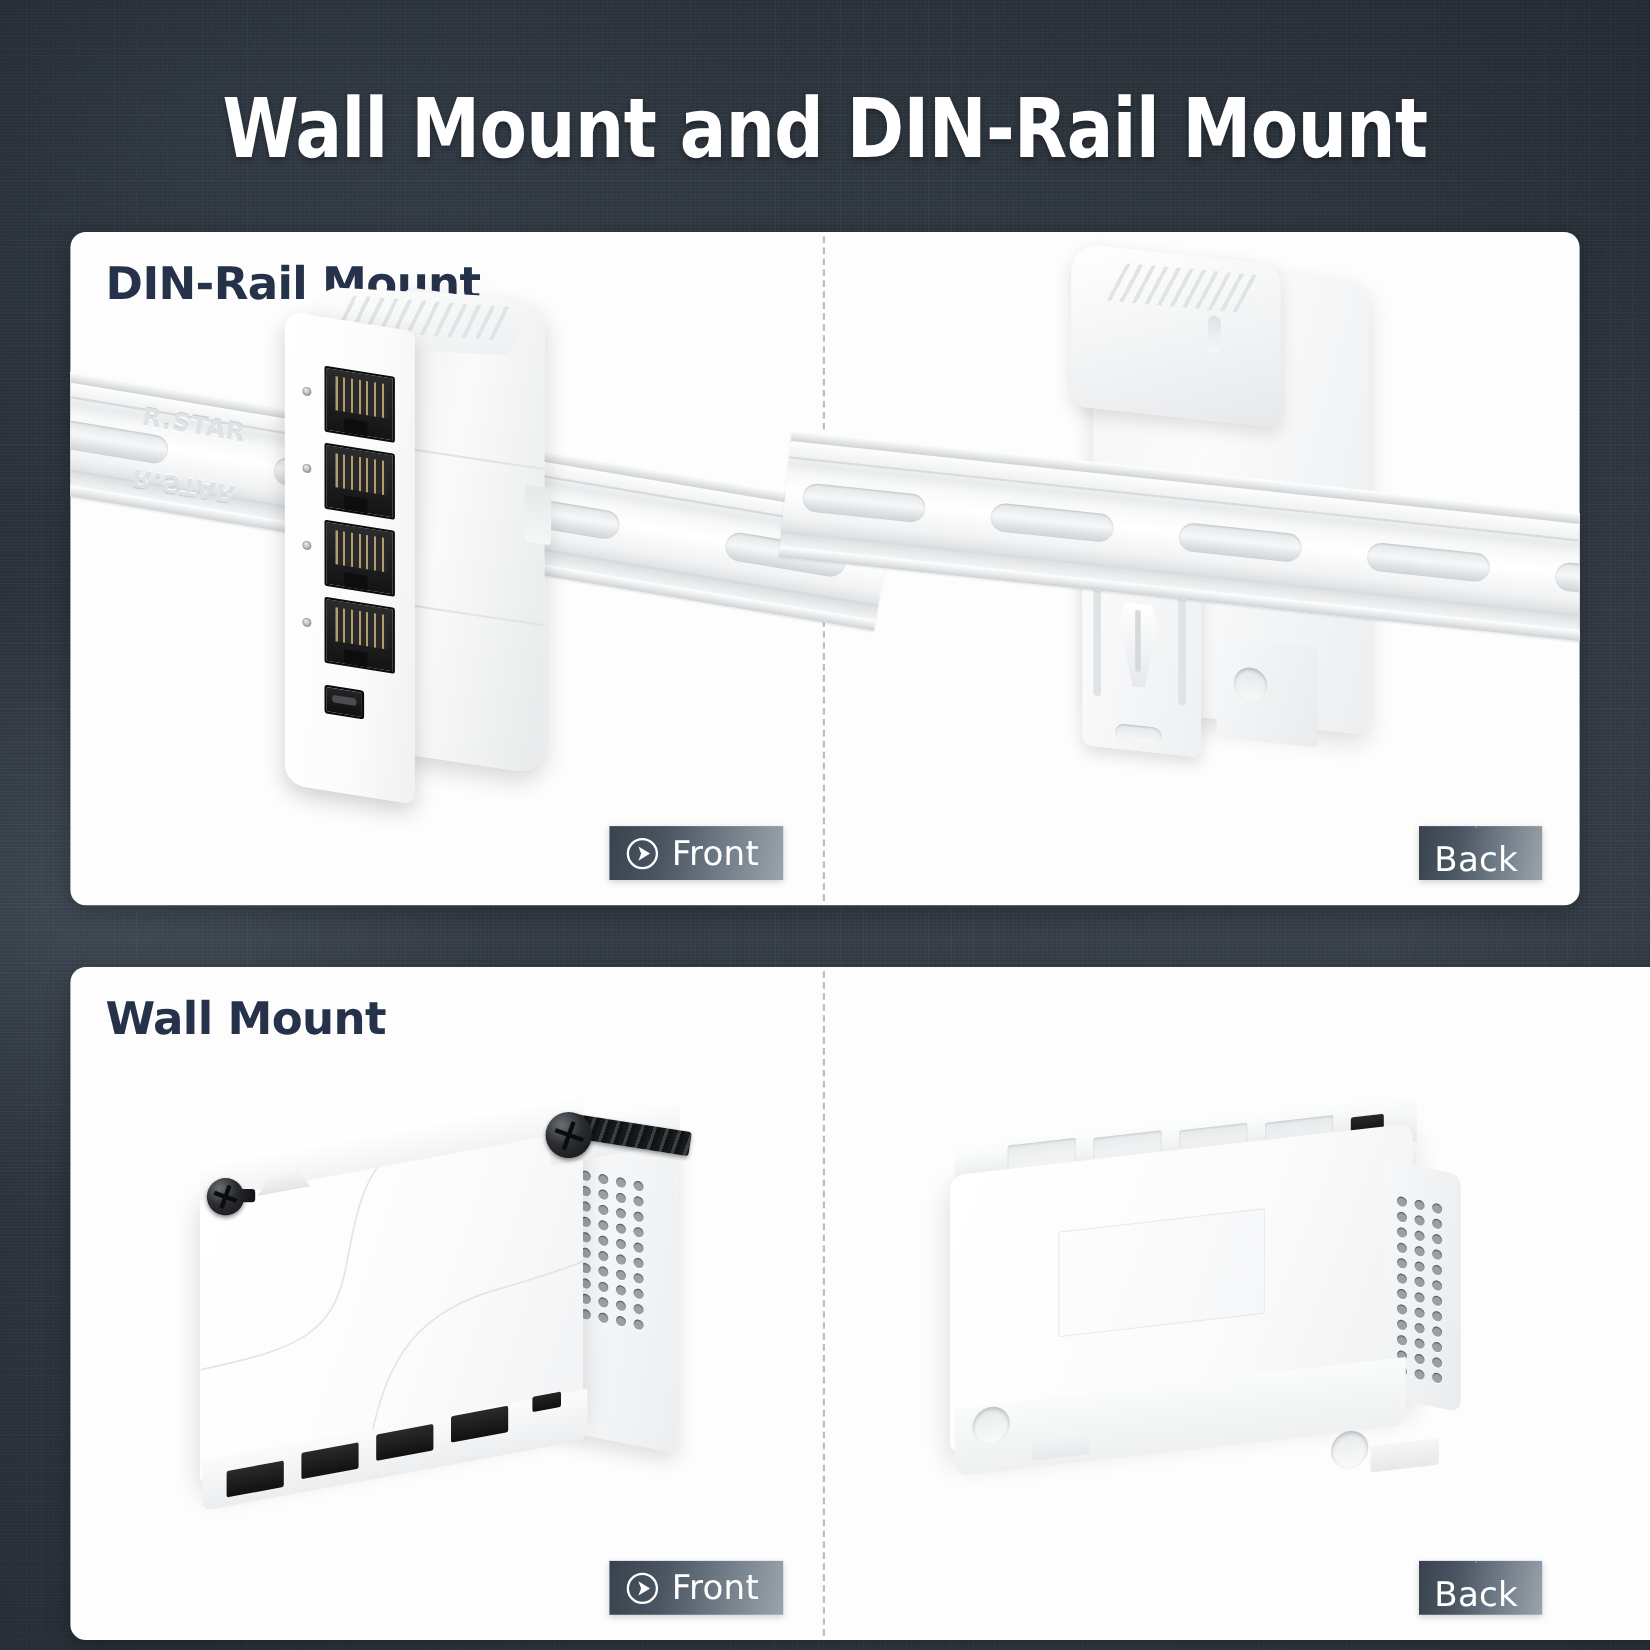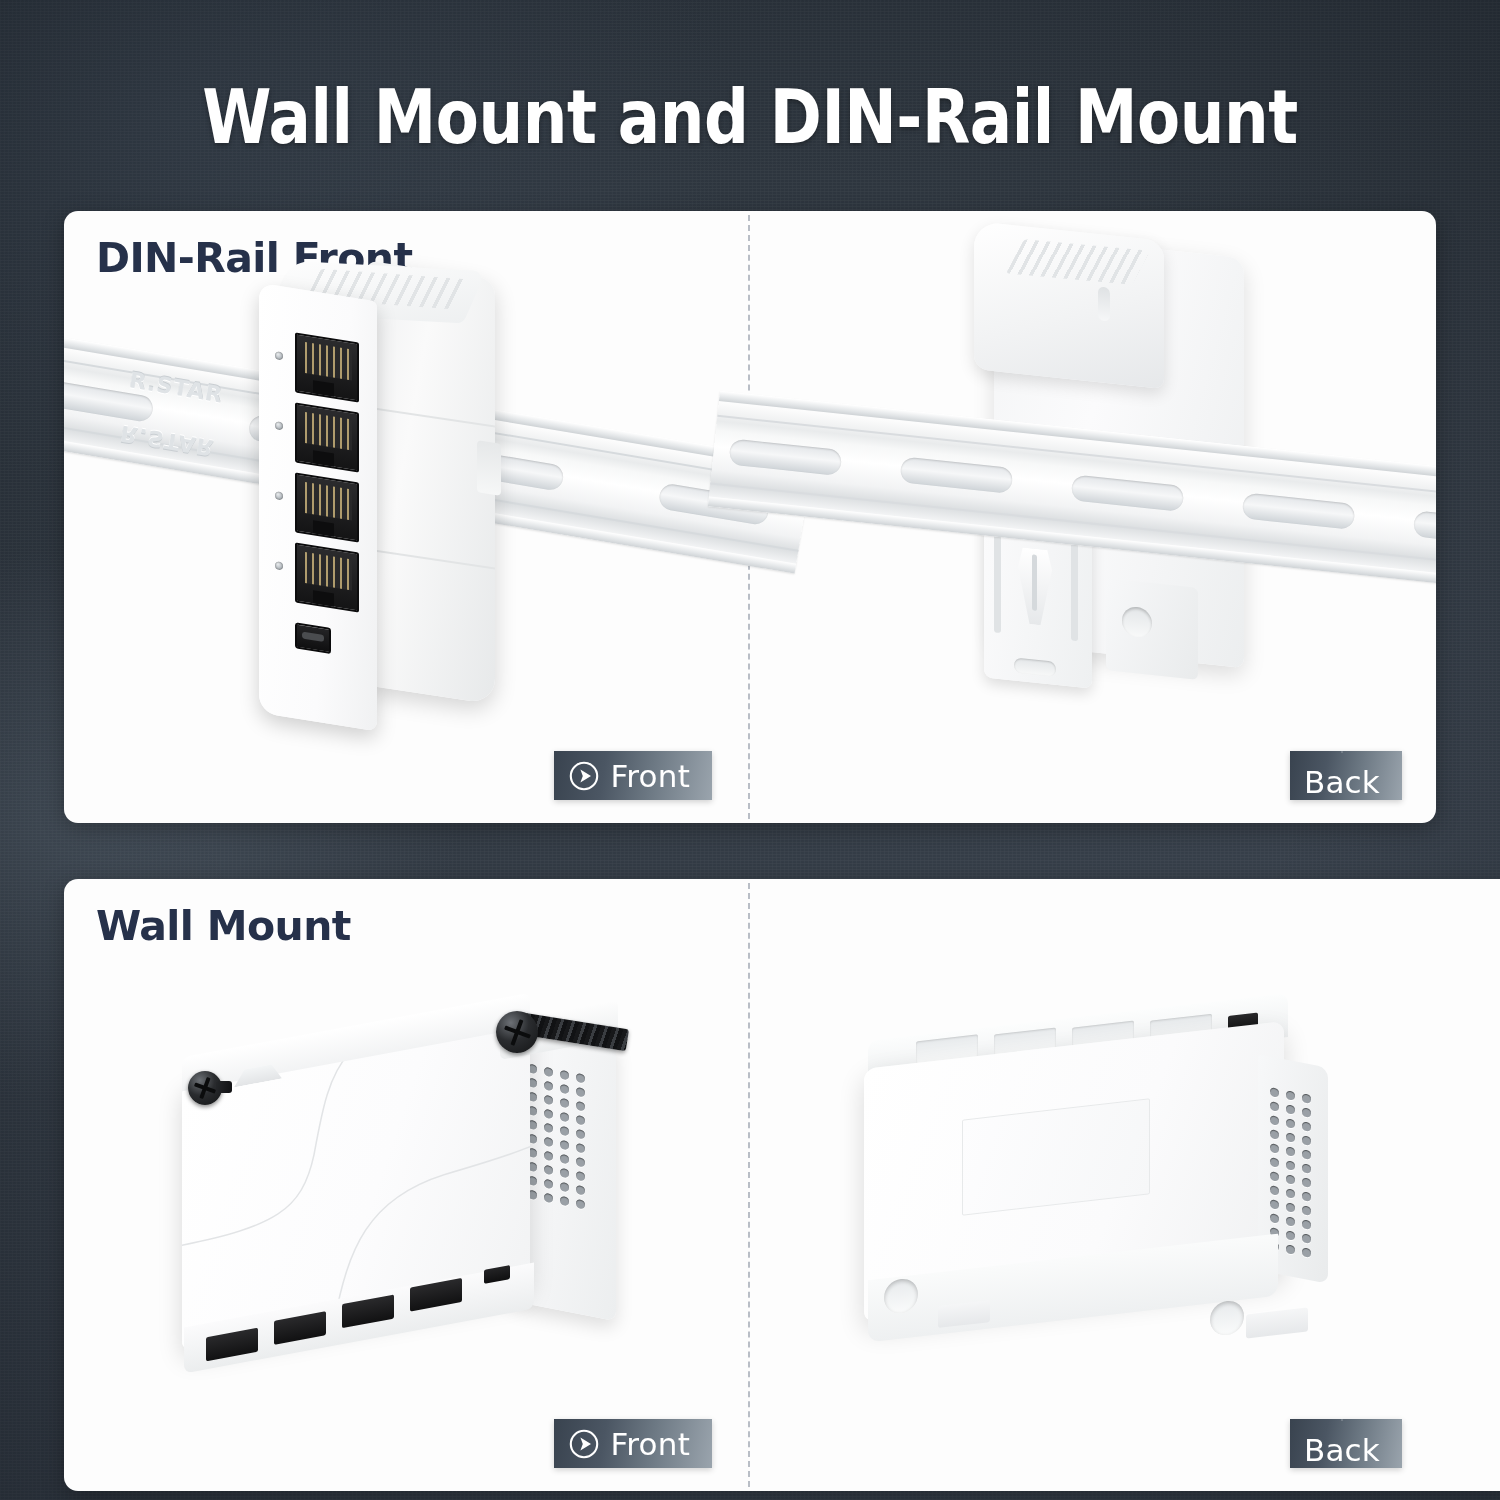--- a/index.html
+++ b/index.html
@@ -220,21 +220,21 @@
 <body>
 
 <div class="bg"></div>
 <div class="bg-noise"></div>
 <div class="bg-vig"></div>
 
 <div class="title">Wall Mount and DIN-Rail Mount</div>
 
 <div class="panel" id="panel-din">
 
-  <div class="panel-title">DIN-Rail Front</div>
+  <div class="panel-title">DIN-Rail Mount</div>
   <div class="divider"></div>
 
   <div class="half half-l">
 
     <div style="position:absolute;left:-40px;top:120px;width:800px;height:120px;transform:rotate(9.5deg);transform-origin:0 0;">
       <div class="rail" style="left:0;top:0;width:800px;height:112px;"></div>
       <div class="rail-lip" style="top:0;"></div>
       <div class="rail-lip" style="top:102px;"></div>
       <div style="position:absolute;left:0;right:0;top:22px;height:2px;background:#d6dadd;"></div>
       <div style="position:absolute;left:0;right:0;top:88px;height:2px;background:#d6dadd;"></div>

